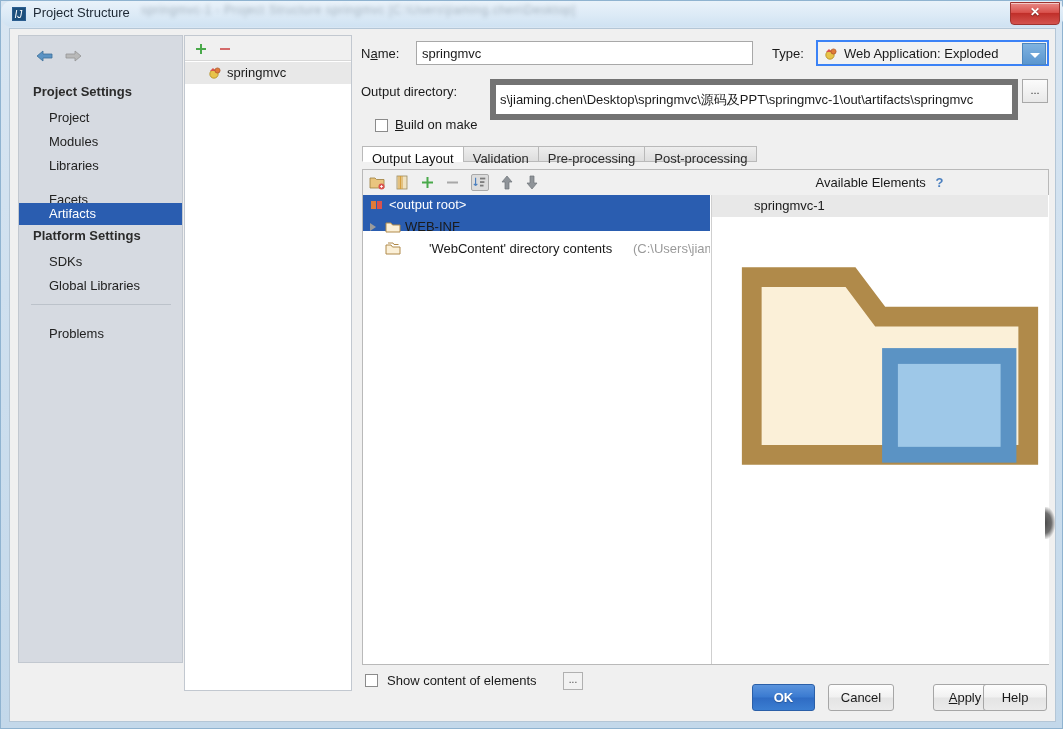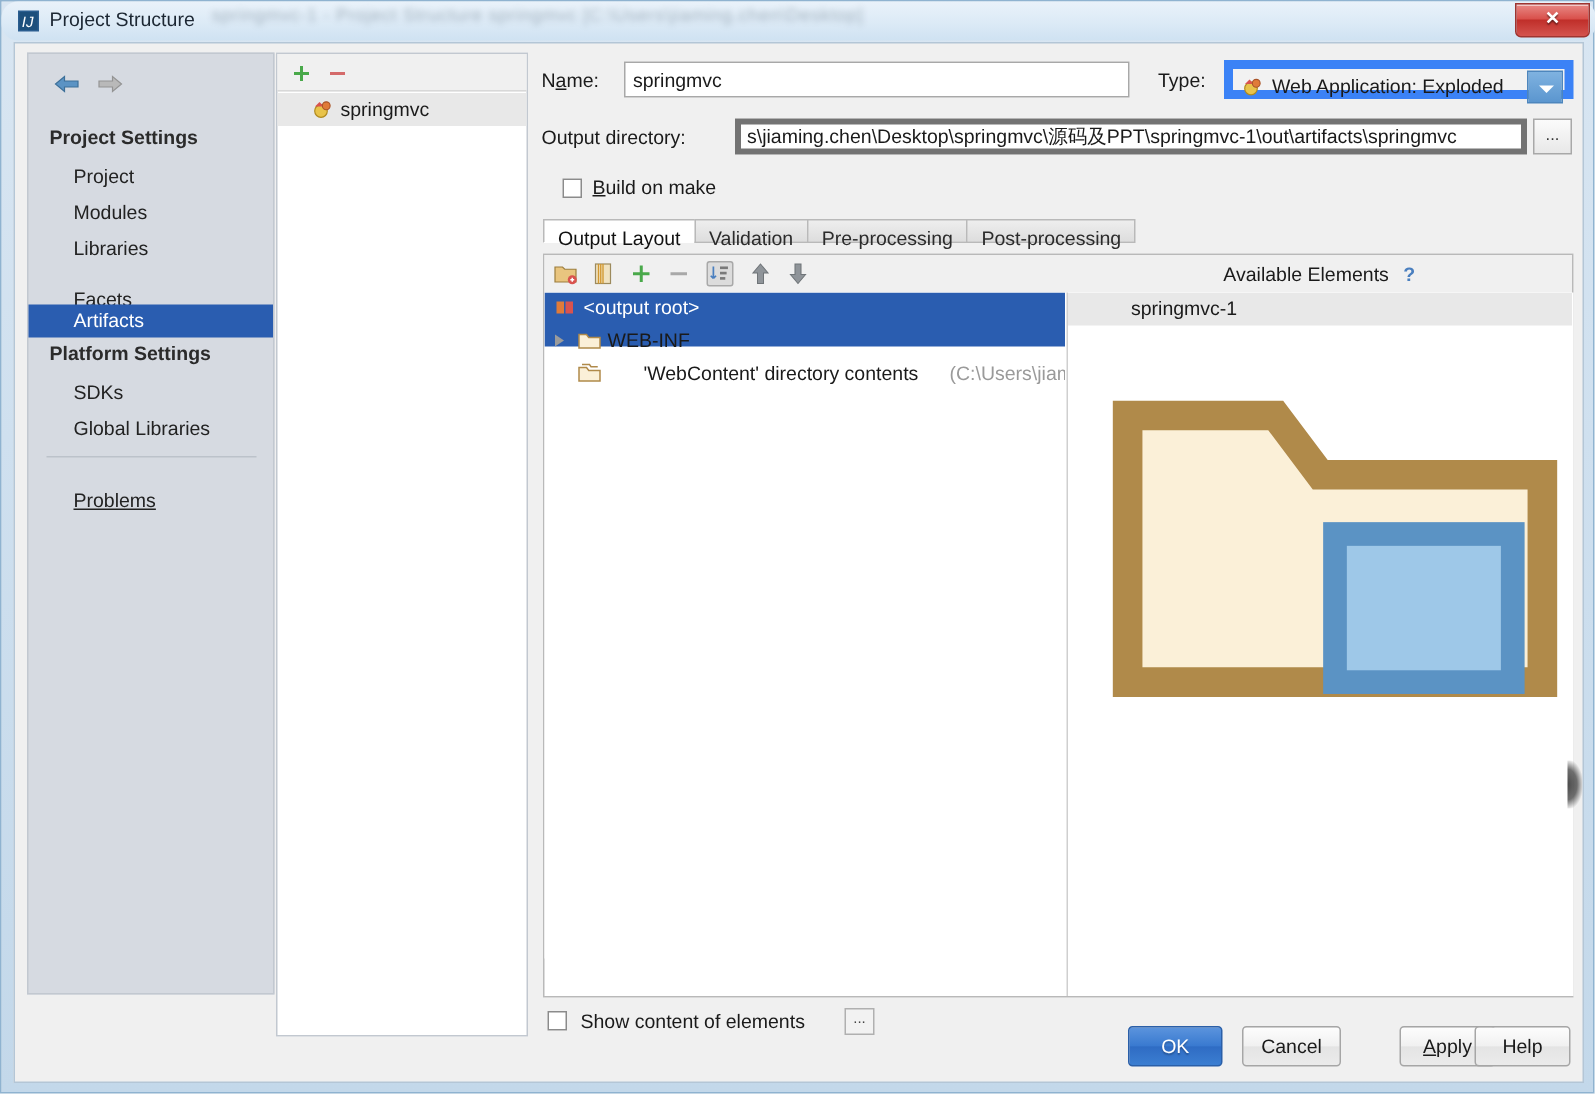--- a/index.html
+++ b/index.html
@@ -164,21 +164,21 @@
     font-family: "Liberation Sans", sans-serif;
     font-size: 13px;
     padding: 0 5px;
     color: #1a1a1a;
     outline: none;
   }
   #type-combo {
     position: absolute; left: 457px; top: 5px;
     width: 233px; height: 26px;
     box-sizing: border-box;
-    border: 6px solid #3b82f6;
+    border: 2px solid #3b82f6;
     background: #f2f2f2;
     cursor: pointer;
   }
   #type-combo-icon { position: absolute; left: 5px; top: 4px; width: 16px; height: 16px; }
   #type-combo-text {
     position: absolute; left: 26px; top: 0; height: 24px; line-height: 24px;
     font-size: 13px; white-space: nowrap; color: #1a1a1a;
   }
   #type-combo-arrow {
     position: absolute; right: 1px; top: 1px;
@@ -189,23 +189,23 @@
   }
   #type-combo-arrow::after {
     content: ""; position: absolute; left: 7px; top: 9px;
     border-left: 5px solid transparent;
     border-right: 5px solid transparent;
     border-top: 5px solid #ffffff;
   }
 
   #outdir-input {
     position: absolute; left: 131px; top: 44px;
-    width: 528px; height: 24px;
-    box-sizing: border-box;
-    border: 4px solid #737373;
+    width: 528px; height: 41px;
+    box-sizing: border-box;
+    border: 6px solid #737373;
     background: #ffffff;
     font-family: "Liberation Sans", sans-serif;
     font-size: 13px;
     padding: 0 4px;
     color: #1a1a1a;
     outline: none;
   }
   #outdir-browse {
     position: absolute; left: 663px; top: 44px;
     width: 26px; height: 24px;
@@ -358,21 +358,21 @@
     border: 1px solid #a6a6a6;
     border-radius: 3px;
     background: linear-gradient(to bottom, #fdfdfd 0%, #f1f1f1 48%, #e4e4e4 52%, #ebebeb 100%);
     color: #1a1a1a;
     cursor: pointer;
   }
   .btn.default {
     background: linear-gradient(to bottom, #5b94dd 0%, #3a7ad0 48%, #2f6cc4 52%, #3b7ed1 100%);
     border-color: #2a5fa8;
     color: #ffffff;
-    font-weight: normal;
+    font-weight: bold;
     text-shadow: 0 1px 1px rgba(0,0,0,.25);
   }
 
   #edge-artifact {
     position: absolute; right: 0px; top: 478px;
     width: 10px; height: 32px;
     background: radial-gradient(ellipse at left center, #2b2b2b 0%, #555 45%, rgba(140,140,140,0) 75%);
     opacity: .85;
   }
 </style>
@@ -409,21 +409,21 @@
       <div class="sb-item" style="top:95px;">Modules</div>
       <div class="sb-item" style="top:119px;">Libraries</div>
       <div class="sb-item" style="top:143px;margin-top:10px;">Facets</div>
       <div class="sb-item selected" style="top:167px;">Artifacts</div>
 
       <div class="sb-group" style="top:192px;">Platform Settings</div>
       <div class="sb-item" style="top:215px;">SDKs</div>
       <div class="sb-item" style="top:239px;">Global Libraries</div>
 
       <div id="sb-divider" style="top:268px;"></div>
-      <div class="sb-item" style="top:287px;text-decoration:underline;">Problems</div>
+      <div class="sb-item" style="top:287px;">Problems</div>
     </div>
 
     <div id="artifact-panel">
       <div id="artifact-toolbar">
         <svg id="artifact-add" viewBox="0 0 16 16">
           <path d="M7 3 H9 V7 H13 V9 H9 V13 H7 V9 H3 V7 H7 Z" fill="#49a94a"></path>
         </svg>
         <svg id="artifact-remove" viewBox="0 0 16 16">
           <rect x="3" y="7" width="10" height="2" fill="#d46a6a"></rect>
         </svg>

